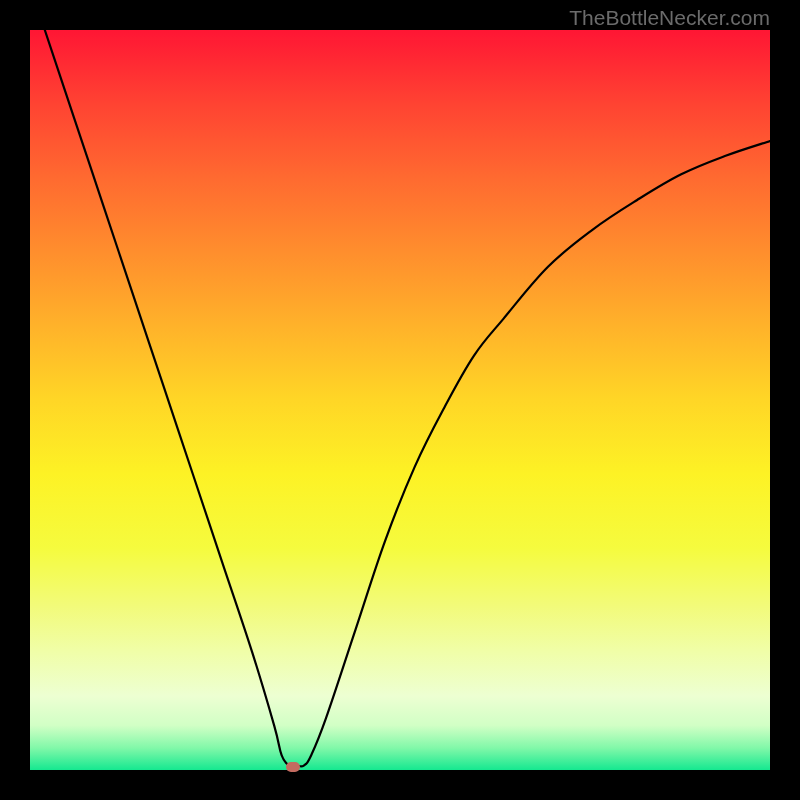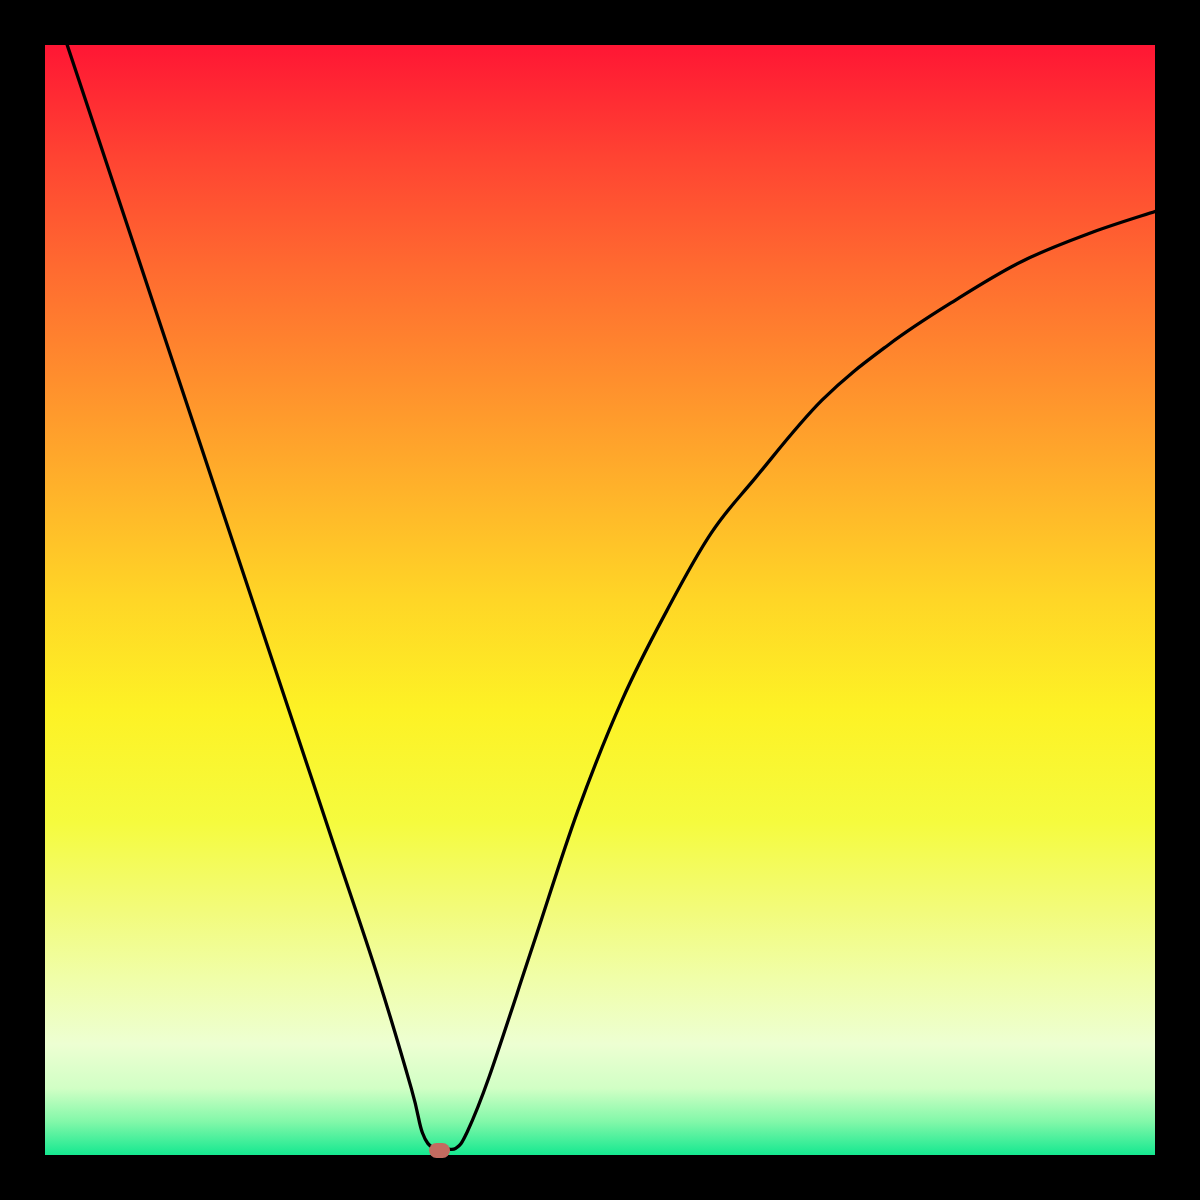--- a/index.html
+++ b/index.html
@@ -55,19 +55,20 @@
     height: 10px;
     border-radius: 5px;
     background: #c46b60;
     transform: translate(-50%, -50%);
   }
 </style>
 </head>
 <body>
 
 <div class="container">
+  <div class="attribution">TheBottleNecker.com</div>
   <div class="plot-area">
     <svg class="curve" viewBox="0 0 740 740" preserveAspectRatio="none">
       <path id="curve-path" fill="none" stroke="#000" stroke-width="2.2" stroke-linejoin="round" stroke-linecap="round" d="M 14.8 0 C 20.128 15.983999999999991, 33.744 56.83199999999995, 44.4 88.79999999999995 C 55.056 120.76799999999996, 63.344 145.632, 74 177.60000000000002 C 84.656 209.56800000000004, 92.94400000000002 234.432, 103.60000000000001 266.4 C 114.256 298.368, 122.54399999999998 323.23199999999997, 133.2 355.2 C 143.856 387.168, 152.144 412.032, 162.8 444 C 173.45600000000002 475.968, 181.744 500.83199999999994, 192.4 532.8 C 203.056 564.7679999999999, 212.676 592.296, 222 621.6 C 231.324 650.904, 238.872 676.952, 244.20000000000002 695.6 C 249.52800000000002 714.248, 248.93600000000004 718.0072, 251.60000000000002 725.2 C 254.264 732.3928000000001, 256.336 733.6952, 259 735.56 C 261.664 737.4247999999999, 263.736 735.56, 266.4 735.56 C 269.06399999999996 735.56, 271.136 737.4247999999999, 273.8 735.56 C 276.464 733.6952, 277.204 733.7248000000001, 281.2 725.2 C 285.19599999999997 716.6752, 288.008 710.844, 296 688.2 C 303.992 665.556, 314.944 631.3679999999999, 325.6 599.4 C 336.25600000000003 567.432, 344.544 539.904, 355.2 510.6 C 365.856 481.29600000000005, 374.144 460.576, 384.8 436.6 C 395.456 412.624, 403.744 397.38000000000005, 414.40000000000003 377.40000000000003 C 425.05600000000004 357.42, 433.344 341.58399999999995, 444 325.59999999999997 C 454.656 309.616, 460.28000000000003 304.584, 473.6 288.6 C 486.92 272.61600000000004, 502.016 252.78399999999993, 518 236.79999999999995 C 533.984 220.81599999999997, 546.4159999999999 211.78800000000007, 562.4 199.80000000000007 C 578.384 187.81200000000007, 590.8159999999999 180.18999999999994, 606.8 170.19999999999993 C 622.784 160.20999999999992, 635.216 152.29199999999992, 651.2 144.29999999999995 C 667.1840000000001 136.308, 679.6159999999999 131.79400000000007, 695.5999999999999 125.80000000000007 C 711.584 119.80600000000008, 732.008 113.66400000000002, 740 111"></path>
     </svg>
     <div class="marker" id="marker" style="left: 262.7px; top: 737.04px;"></div>
   </div>
 </div>
 
 </body></html>

